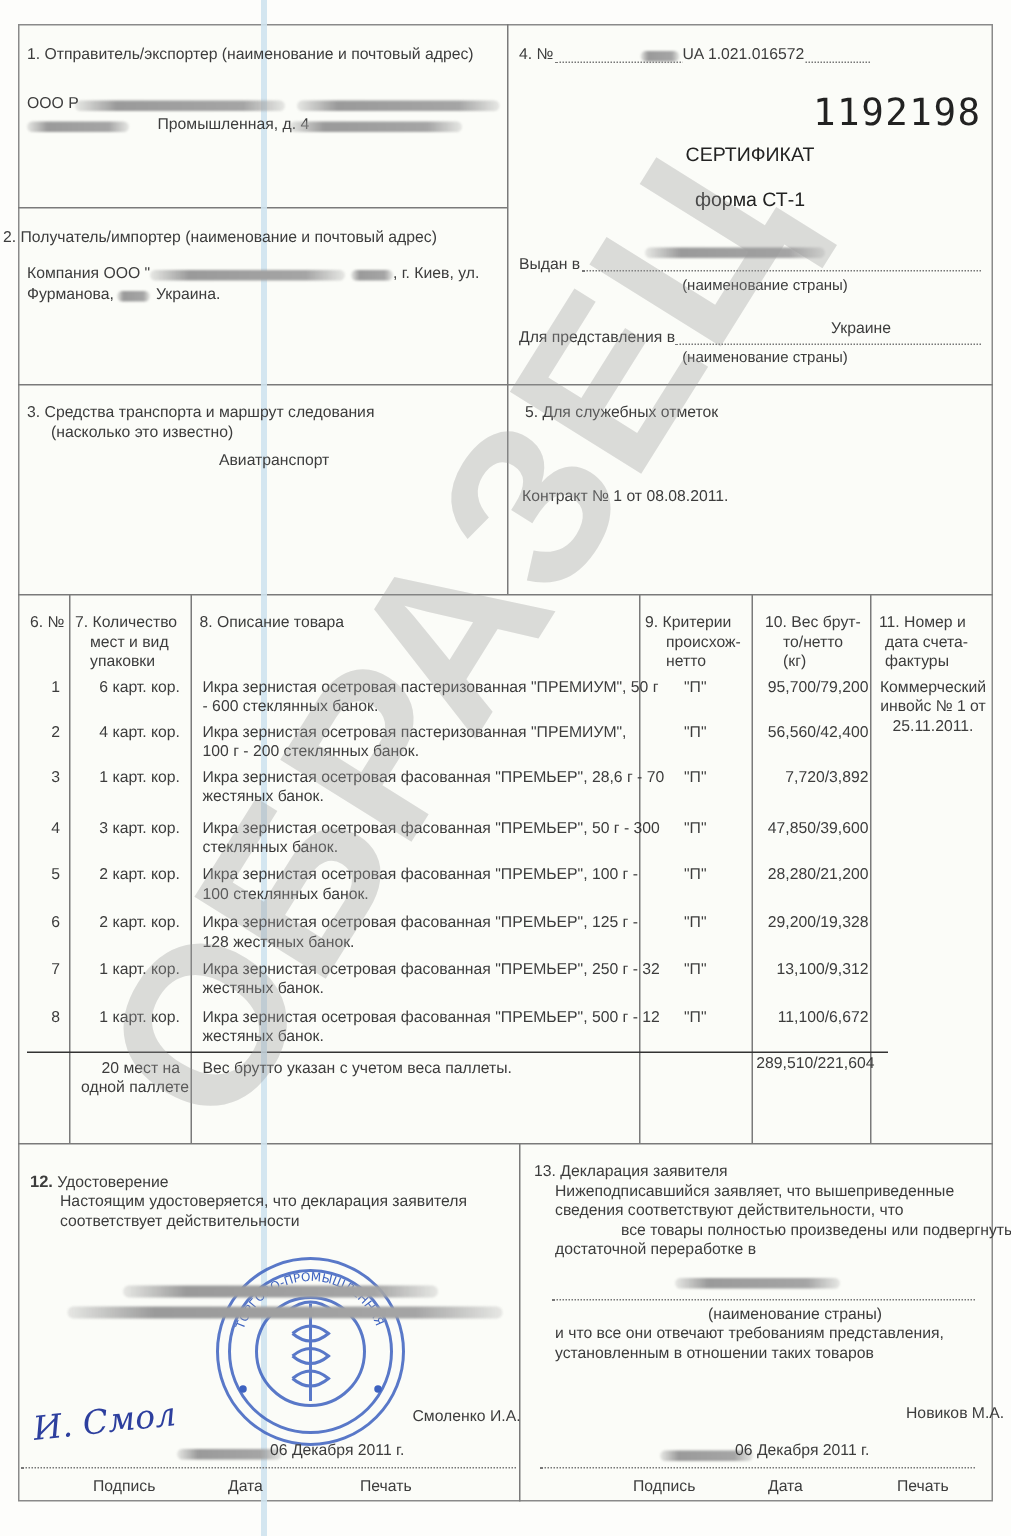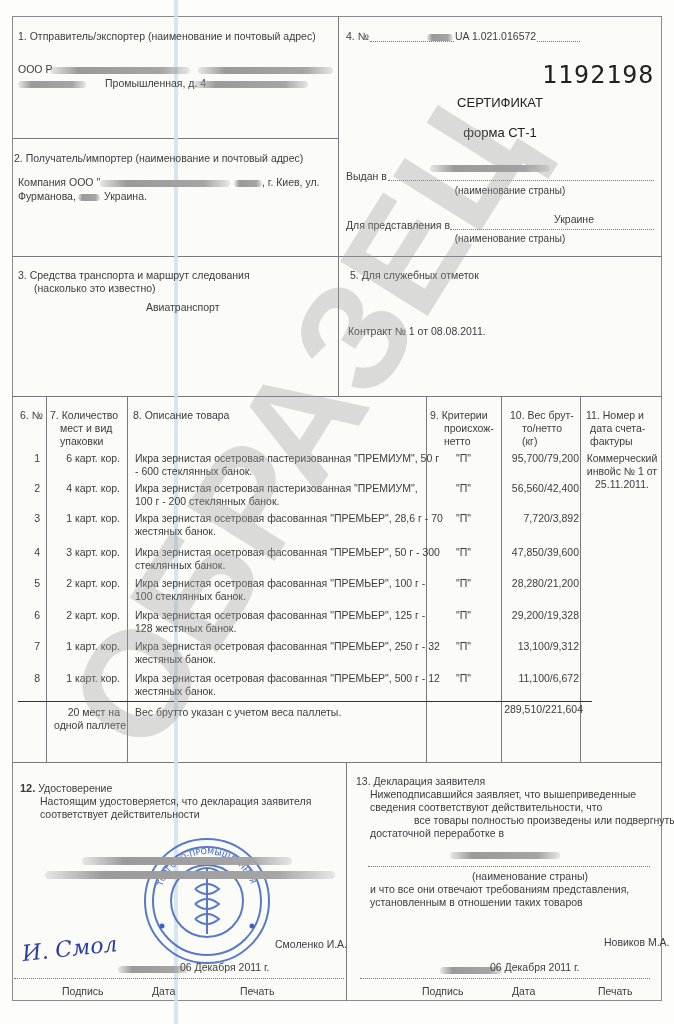--- a/index.html
+++ b/index.html
@@ -49,21 +49,21 @@
   <div class="blue-line"></div>
 
   <div class="t" style="left:18px; top:30px;">1. Отправитель/экспортер (наименование и почтовый адрес)</div>
   <div class="t" style="left:18px; top:63px;">ООО Р</div>
   <div class="redact" style="left:50px; top:67px; width:140px;"></div>
   <div class="redact" style="left:198px; top:67px; width:135px;"></div>
   <div class="redact" style="left:18px; top:81px; width:68px;"></div>
   <div class="t" style="left:90px; top:77px;padding-left:15px;">Промышленная, д. 4</div>
   <div class="redact" style="left:193px; top:81px; width:115px;"></div>
 
-  <div class="t" style="left:14px; top:152px;">2. Получатель/импортер (наименование и почтовый адрес)</div>
+  <div class="t" style="left:2px; top:152px;">2. Получатель/импортер (наименование и почтовый адрес)</div>
   <div class="t" style="left:18px; top:176px;">Компания ООО "</div>
   <div class="redact" style="left:100px; top:180px; width:130px;"></div>
   <div class="redact" style="left:234px; top:180px; width:28px;"></div>
   <div class="t" style="left:262px; top:176px;">, г. Киев, ул.</div>
   <div class="t" style="left:18px; top:190px;">Фурманова,</div>
   <div class="redact" style="left:78px; top:194px; width:22px;"></div>
   <div class="t" style="left:104px; top:190px;">Украина.</div>
 
   <div class="t" style="left:346px; top:30px;">4. №</div>
   <div class="dots" style="left:370px; top:41px; width:210px;"></div>

